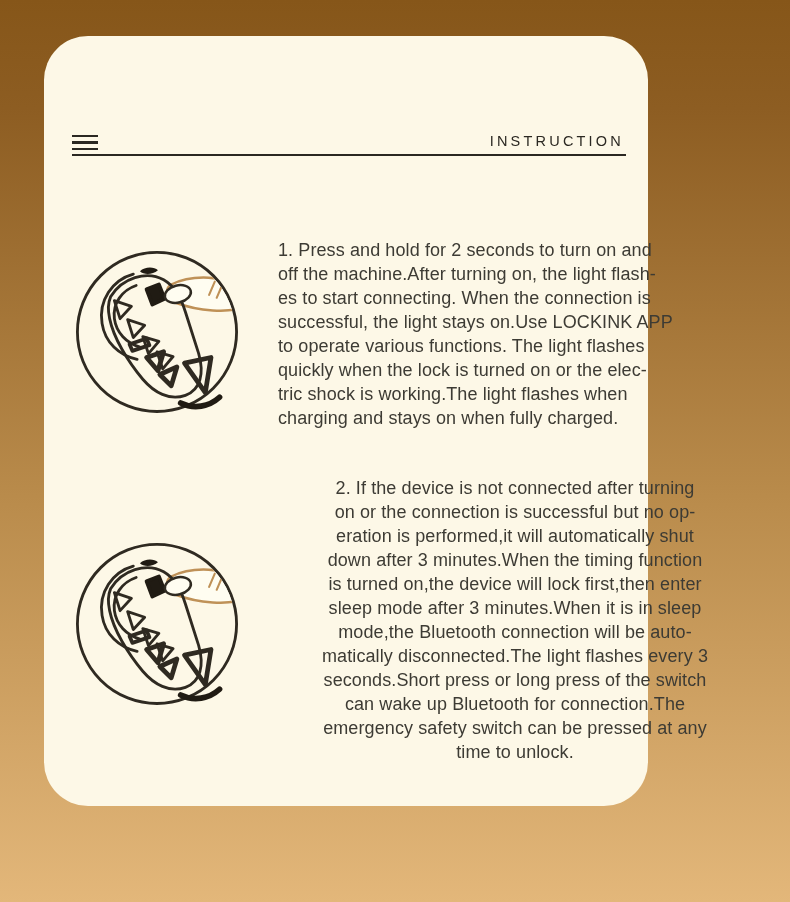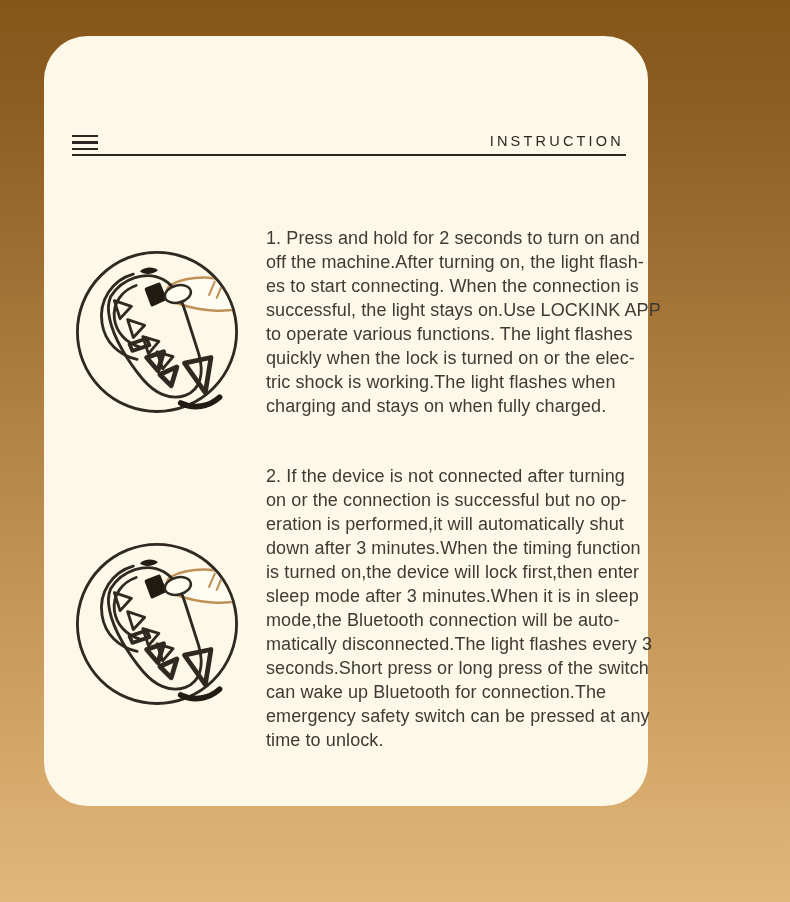--- a/index.html
+++ b/index.html
@@ -34,28 +34,28 @@
     position:absolute;left:28px;right:22px;top:118px;
     height:2px;background:#2b2822;
   }
   
   .illo{position:absolute;left:23px;width:180px;height:180px;}
   .illo-1{top:204px;}
   .illo-2{top:496px;}
   
   .step-text{
     position:absolute;left:222px;width:474px;
-    margin:0;
+    margin:12px;
     font-size:18px;line-height:24px;
     color:#3d3b34;
     white-space:pre;
     letter-spacing:0.1px;
   }
   .step-1{top:190px;}
-  .step-2{top:428px;}
+  .step-2{top:428px;text-align:center;}
   .svg-defs{position:absolute;width:0;height:0;overflow:hidden;}
 </style>
 </head>
 <body>
 
 <svg class="svg-defs" xmlns="http://www.w3.org/2000/svg" aria-hidden="true">
   <defs>
     <clipPath id="circle-clip">
         <circle cx="95" cy="97" r="82.5"></circle>
       </clipPath>

